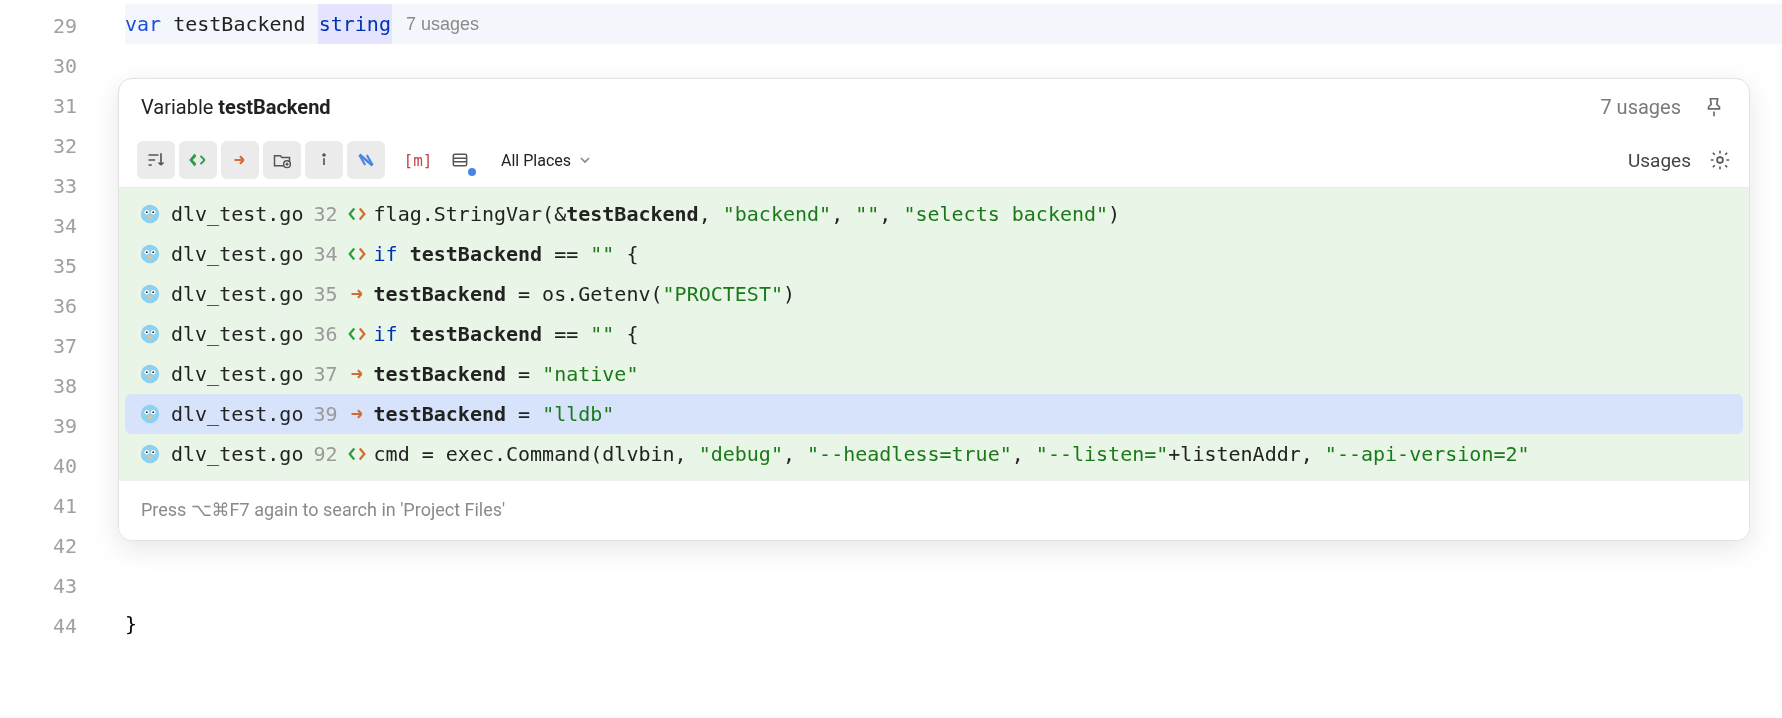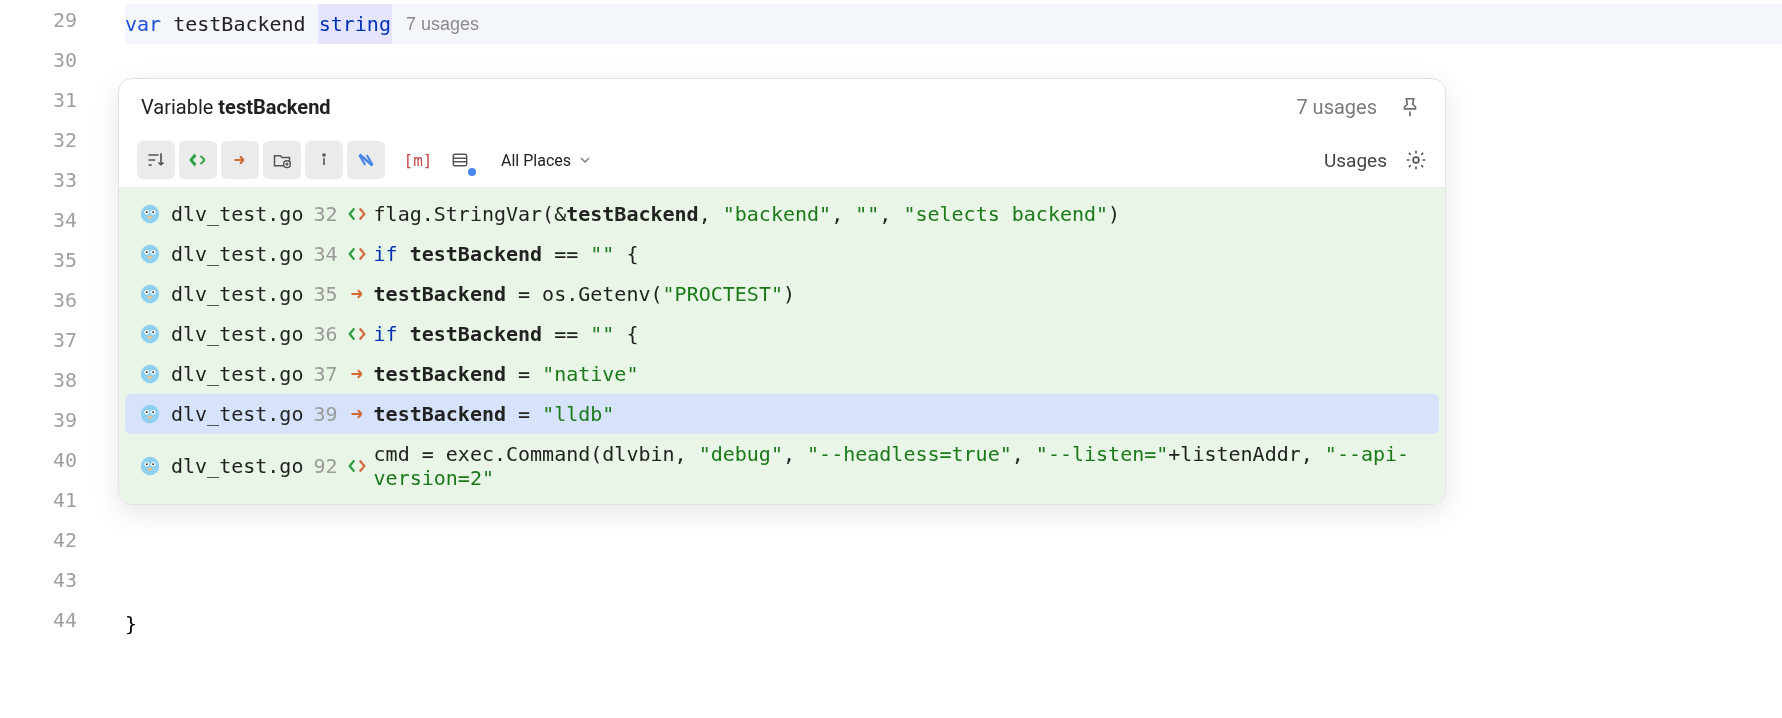--- a/index.html
+++ b/index.html
@@ -12,21 +12,21 @@
       height: 718px;
       overflow: hidden;
     }
     .code-editor {
       display: flex;
       height: 100%;
     }
     .gutter {
       width: 105px;
       background: #ffffff;
-      padding-top: 0;
+      padding-top: 6px;
       text-align: right;
       padding-right: 28px;
     }
     .ln {
       color: #a0a0a0;
       font-family: "Menlo", "Monaco", monospace;
       font-size: 20px;
       line-height: 40px;
     }
     .code-area {
@@ -55,21 +55,21 @@
       font-family: -apple-system, BlinkMacSystemFont, sans-serif;
       font-size: 18px;
     }
     .inlay-spacer { width: 14px; display:inline-block; }
 
     
     .popup {
       position: absolute;
       left: 118px;
       top: 78px;
-      width: 1328px;
+      width: 1632px;
       background: #ffffff;
       border: 1px solid #e2e2e2;
       border-radius: 14px;
       box-shadow: 0 8px 28px rgba(0,0,0,0.1);
       overflow: hidden;
     }
     .popup-header {
       display: flex;
       align-items: center;
       padding: 16px 20px 14px 22px;
@@ -424,13 +424,16 @@
         <span class="file">dlv_test.go</span>
         <span class="lnum">92</span>
         <svg class="dir-icon" viewBox="0 0 24 18">
           <path d="M9 3L4 9l5 6" fill="none" stroke="#2a9d3f" stroke-width="2.4"></path>
           <path d="M15 3l5 6-5 6" fill="none" stroke="#d46a35" stroke-width="2.4"></path>
         </svg>
         <span class="snippet"><span>cmd = exec.Command(dlvbin, </span><span class="str">"debug"</span><span>, </span><span class="str">"--headless=true"</span><span>, </span><span class="str">"--listen="</span><span>+listenAddr, </span><span class="str">"--api-version=2"</span></span>
       </div>
     </div>
 
+  <div class="popup-footer">
+    <span>Press ⌥⌘F7 again to search in 'Project Files'</span>
+  </div>
 </div>
 
 </body></html>

